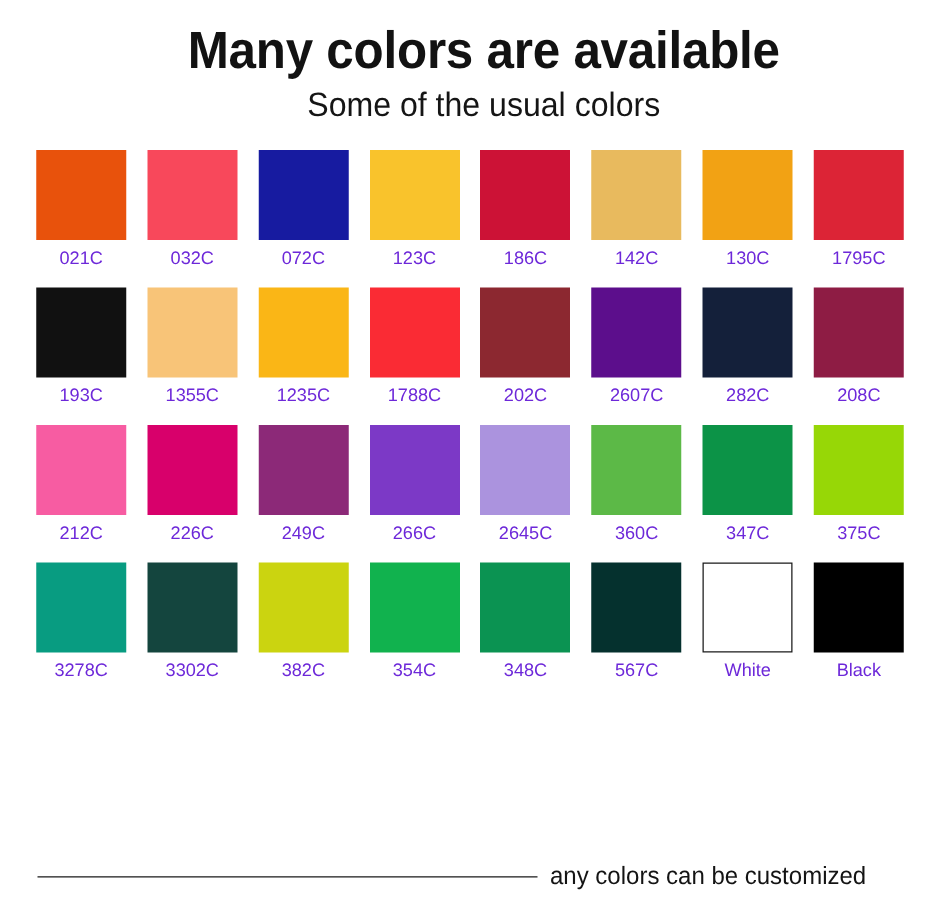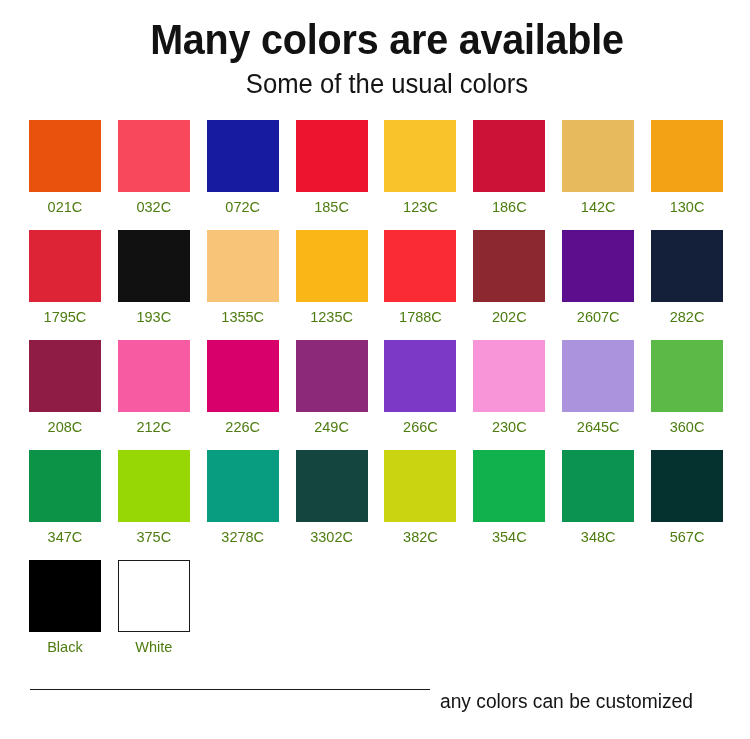--- a/index.html
+++ b/index.html
@@ -70,31 +70,31 @@
     display: block;
   }
   .chip.bordered {
     box-sizing: border-box;
     border: 1px solid #1a1a1a;
   }
   .chip-label {
     margin-top: 6px;
     font-size: 14.5px;
     line-height: 18px;
-    color: #4d7c0f;
+    color: #6d28d9;
     text-align: center;
     white-space: nowrap;
   }
 
   
   .footer {
     margin-top: auto;
     padding: 0 28px 26px 30px;
     display: flex;
-    align-items: flex-start;
+    align-items: center;
     gap: 10px;
   }
   .footer-rule {
     height: 1px;
     background: #1a1a1a;
     width: 400px;
     flex: 0 0 auto;
   }
   .footer-note {
     font-size: 20px;
@@ -122,24 +122,20 @@
       </div>
       <div class="cell">
         <div class="chip" style="background: rgb(248, 72, 91);"></div>
         <div class="chip-label">032C</div>
       </div>
       <div class="cell">
         <div class="chip" style="background: rgb(23, 27, 160);"></div>
         <div class="chip-label">072C</div>
       </div>
       <div class="cell">
-        <div class="chip" style="background: rgb(236, 20, 47);"></div>
-        <div class="chip-label">185C</div>
-      </div>
-      <div class="cell">
         <div class="chip" style="background: rgb(249, 195, 44);"></div>
         <div class="chip-label">123C</div>
       </div>
       <div class="cell">
         <div class="chip" style="background: rgb(204, 18, 54);"></div>
         <div class="chip-label">186C</div>
       </div>
       <div class="cell">
         <div class="chip" style="background: rgb(232, 186, 94);"></div>
         <div class="chip-label">142C</div>
@@ -194,24 +190,20 @@
       </div>
       <div class="cell">
         <div class="chip" style="background: rgb(140, 41, 120);"></div>
         <div class="chip-label">249C</div>
       </div>
       <div class="cell">
         <div class="chip" style="background: rgb(124, 57, 198);"></div>
         <div class="chip-label">266C</div>
       </div>
       <div class="cell">
-        <div class="chip" style="background: rgb(248, 148, 216);"></div>
-        <div class="chip-label">230C</div>
-      </div>
-      <div class="cell">
         <div class="chip" style="background: rgb(171, 147, 222);"></div>
         <div class="chip-label">2645C</div>
       </div>
       <div class="cell">
         <div class="chip" style="background: rgb(92, 185, 71);"></div>
         <div class="chip-label">360C</div>
       </div>
       <div class="cell">
         <div class="chip" style="background: rgb(12, 147, 71);"></div>
         <div class="chip-label">347C</div>
@@ -238,26 +230,26 @@
       </div>
       <div class="cell">
         <div class="chip" style="background: rgb(11, 147, 82);"></div>
         <div class="chip-label">348C</div>
       </div>
       <div class="cell">
         <div class="chip" style="background: rgb(5, 49, 46);"></div>
         <div class="chip-label">567C</div>
       </div>
       <div class="cell">
+        <div class="chip bordered" style="background: rgb(255, 255, 255);"></div>
+        <div class="chip-label">White</div>
+      </div>
+      <div class="cell">
         <div class="chip" style="background: rgb(0, 0, 0);"></div>
         <div class="chip-label">Black</div>
-      </div>
-      <div class="cell">
-        <div class="chip bordered" style="background: rgb(255, 255, 255);"></div>
-        <div class="chip-label">White</div>
       </div>
     </div>
 
   <div class="footer">
     <div class="footer-rule"></div>
     <div class="footer-note">any colors can be customized</div>
   </div>
 
 </div>
 

